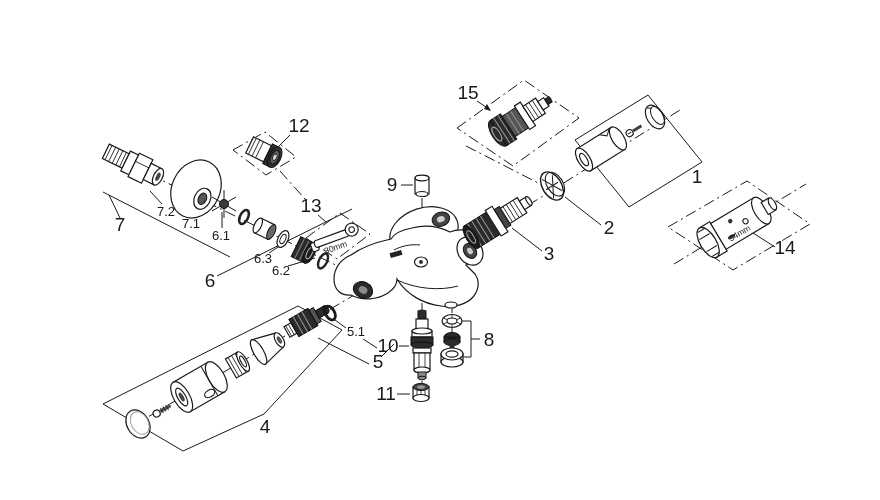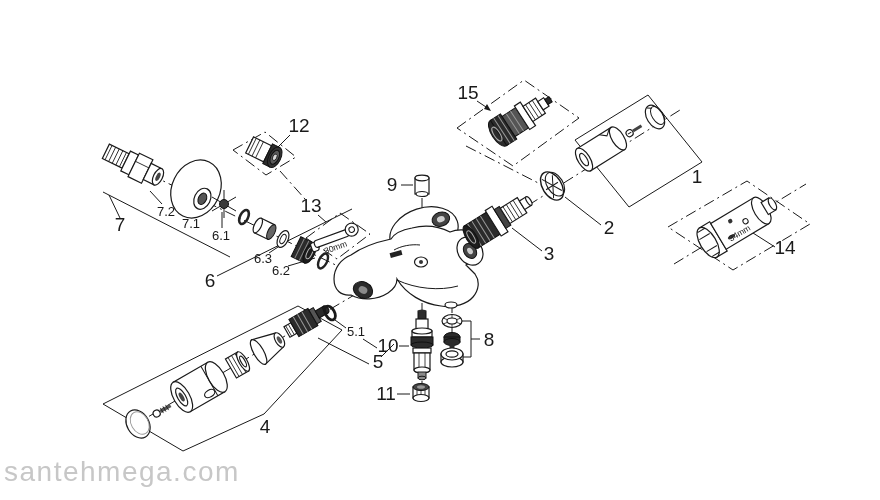--- a/index.html
+++ b/index.html
@@ -393,14 +393,13 @@
     <text class="lbl lbl-main" x="785" y="254">14</text>
     <text class="lbl lbl-sub" x="356" y="336">5.1</text>
     <text class="lbl lbl-main" x="378" y="368">5</text>
     <text class="lbl lbl-main" x="388" y="352">10</text>
     <text class="lbl lbl-main" x="386" y="400">11</text>
     <text class="lbl lbl-main" x="489" y="346">8</text>
     <text class="lbl lbl-main" x="265" y="433">4</text>
   </g>
 </svg>
 
-<div class="wm">santehmega.com</div>
 </div>
 
 </body></html>

